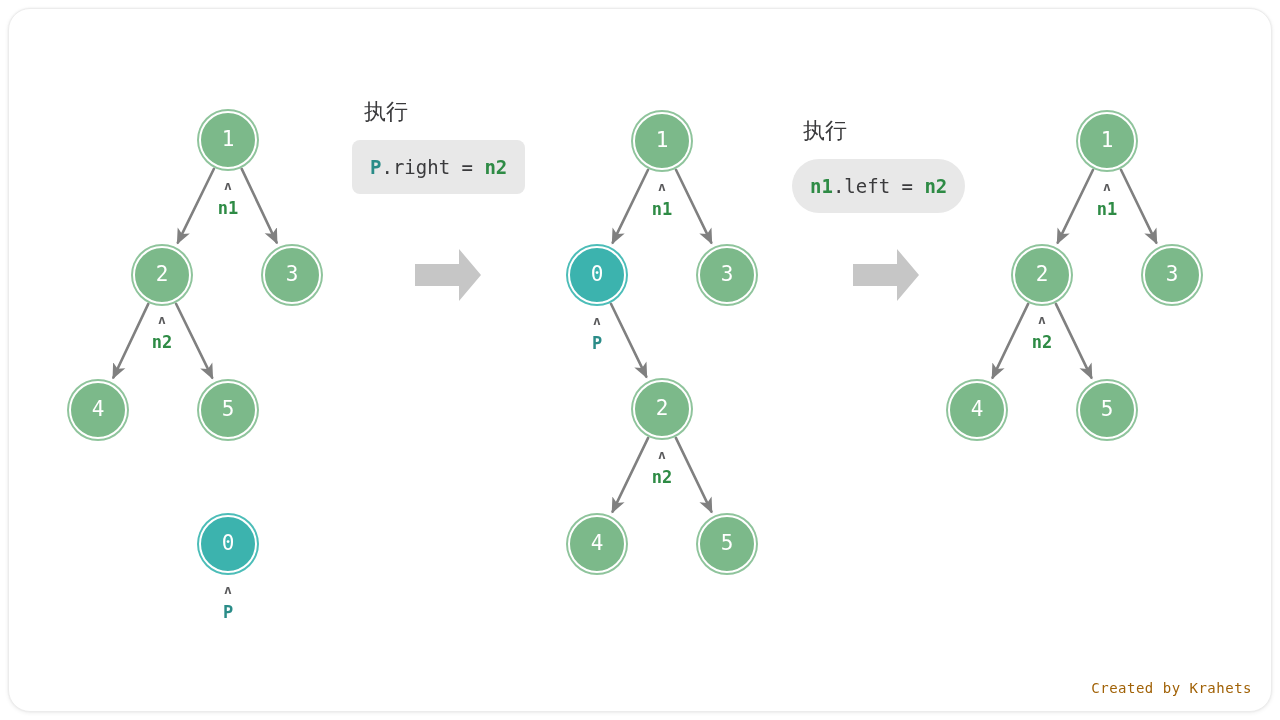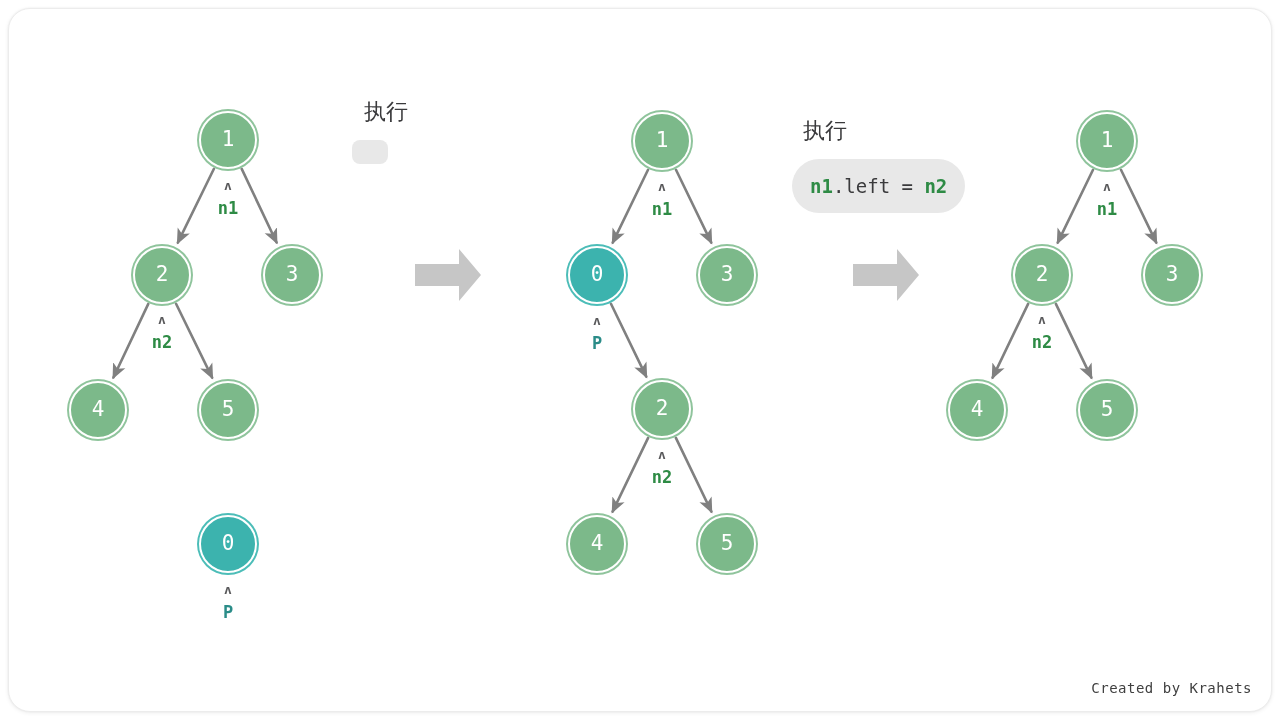--- a/index.html
+++ b/index.html
@@ -128,21 +128,21 @@
   .tok-ptr  { color: #2a8c88; font-weight: bold; }
   .tok-plain{ color: #3a3a3c; }
 
   
   #watermark {
     position: absolute;
     right: 28px;
     bottom: 24px;
     font-family: "DejaVu Sans Mono", "Liberation Mono", monospace;
     font-size: 14px;
-    color: #404040;
+    color: #a16207;
     letter-spacing: 0.5px;
   }
 </style>
 </head>
 <body>
 
 <div id="stage">
 
   <div id="card"></div>
 
@@ -255,20 +255,20 @@
         <span class="caret">ʌ</span>
         <span class="plabel">n1</span>
       </div>
       <div class="ptr green" style="left: 1042px; top: 314px;">
         <span class="caret">ʌ</span>
         <span class="plabel">n2</span>
       </div>
     </div>
   <div id="steps-layer">
       <div class="exec-label" style="left: 364px; top: 101px;">执行</div>
-      <div class="codebox" style="left: 352px; top: 140px;"></div>
+      <div class="codebox" style="left: 352px; top: 140px;"><span class="ln"><span class="tok-ptr">P</span><span class="tok-plain">.right = </span><span class="tok-var">n2</span></span></div>
       <div class="exec-label" style="left: 803px; top: 120px;">执行</div>
       <div class="codebox" style="left: 792px; top: 159px; border-radius: 27px;"><span class="ln"><span class="tok-var">n1</span><span class="tok-plain">.left = </span><span class="tok-var">n2</span></span></div>
     </div>
 
   <div id="watermark">Created by Krahets</div>
 
 </div>
 
 </body></html>

